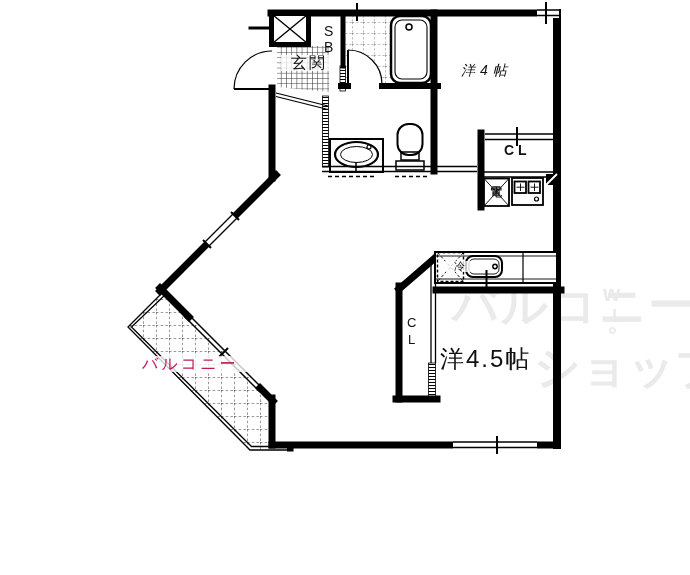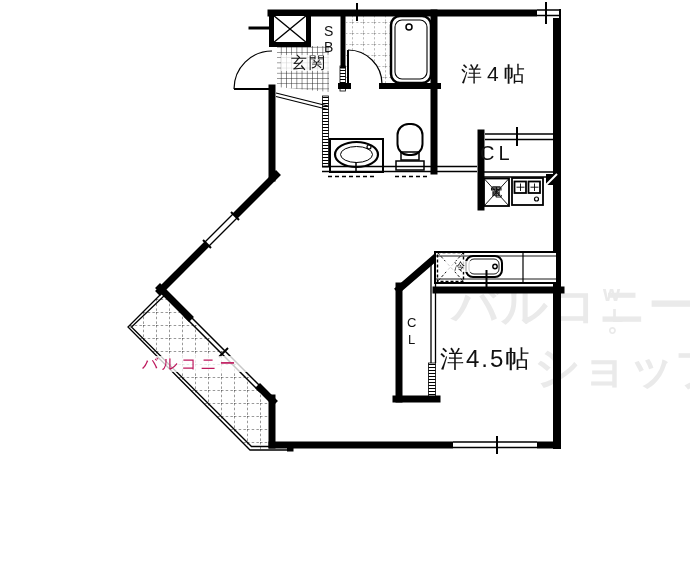--- a/index.html
+++ b/index.html
@@ -163,22 +163,22 @@
       <g>
         <rect x="437.5" y="252.5" width="26" height="29" stroke-width="1.4" stroke-dasharray="3,2"></rect>
         <path d="M437.5 252.5 L463.5 281.5 M463.5 252.5 L437.5 281.5" stroke-width="0.9" stroke-dasharray="3,2"></path>
       </g>
     </g>
   </svg>
 
   <div class="lbl halo" style="left:281px;top:55px;font-size:16px;letter-spacing:2px;">玄関</div>
   <div class="lbl" style="left:324px;top:24px;font-size:14px;">S</div>
   <div class="lbl" style="left:324px;top:40px;font-size:14px;">B</div>
-  <div class="lbl" style="left:461px;top:63px;font-size:21px;letter-spacing:5px;">洋4帖</div>
-  <div class="lbl" style="left:480px;top:143px;font-size:20px;letter-spacing:4px;">CL</div>
+  <div class="lbl" style="left:461px;top:63px;font-size:14px;letter-spacing:5px;font-style:italic;">洋4帖</div>
+  <div class="lbl" style="left:504px;top:143px;font-size:14px;letter-spacing:4px;font-weight:bold;">CL</div>
   <div class="lbl" style="left:490px;top:186px;font-size:12px;font-weight:bold;">電</div>
   <div class="lbl halo" style="left:444px;top:261px;font-size:11px;">冷</div>
   <div class="lbl" style="left:407px;top:316px;font-size:13px;">C</div>
   <div class="lbl" style="left:408px;top:333px;font-size:13px;">L</div>
   <div class="lbl" style="left:440px;top:347px;font-size:24px;letter-spacing:2px;text-align:center;">洋4.5帖</div>
   <div class="lbl halo" style="left:132px;top:356px;font-size:16px;letter-spacing:3px;color:#be185d;">バルコニー</div>
 
 </div>
 
 </body></html>

